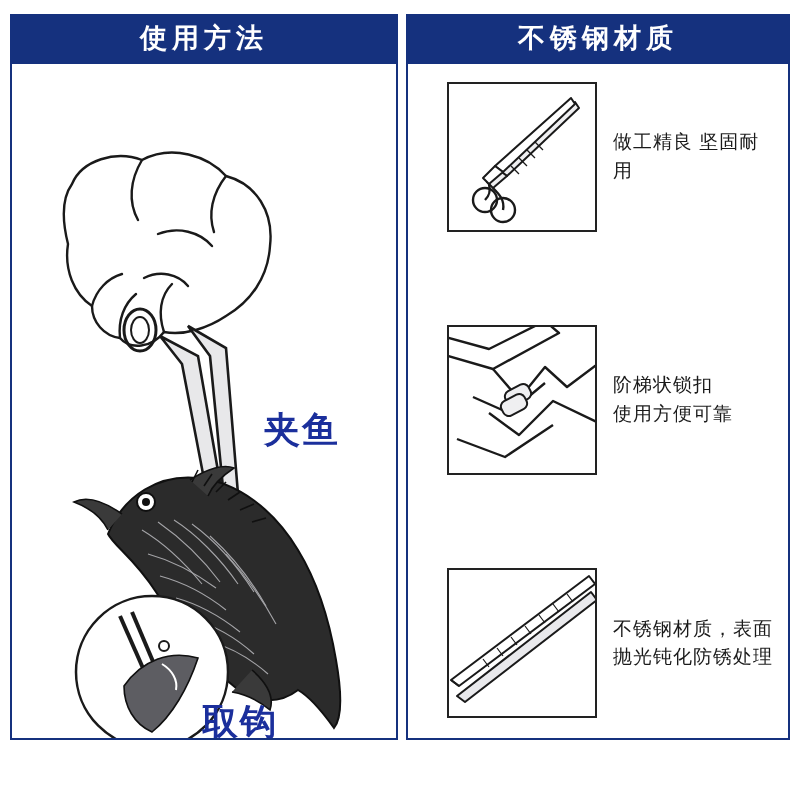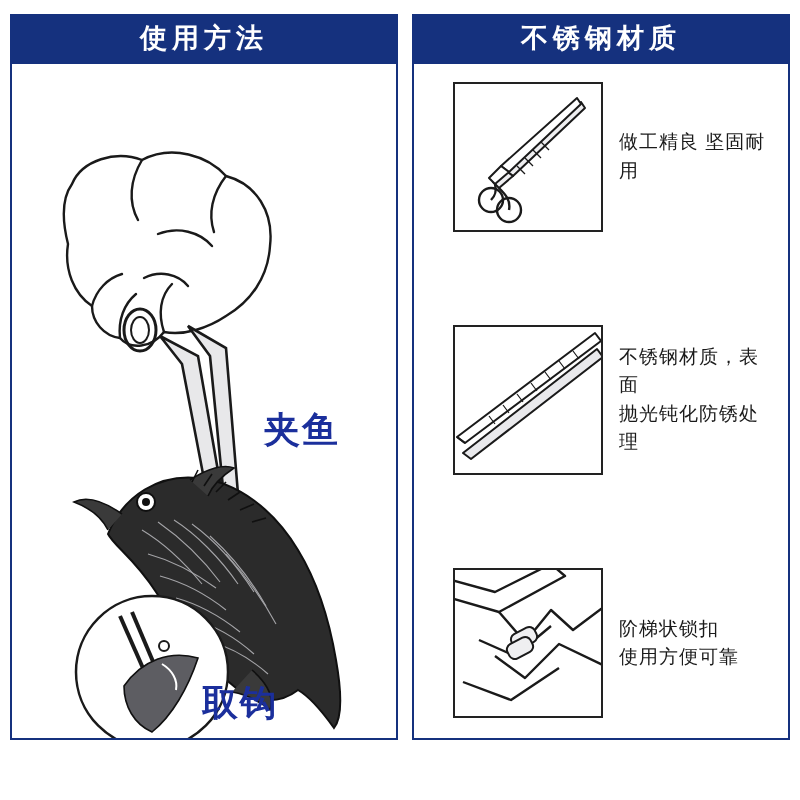--- a/index.html
+++ b/index.html
@@ -15,21 +15,21 @@
   }
   .page {
     position: relative;
     width: 800px;
     height: 800px;
     background: #ffffff;
     box-sizing: border-box;
     display: flex;
     flex-direction: row;
     padding: 14px 10px 60px 10px;
-    gap: 14px;
+    gap: 8px;
     justify-content: center;
   }
   .panel {
     position: relative;
     background: #ffffff;
     border: 2px solid #15317e;
     box-sizing: border-box;
     display: flex;
     flex-direction: column;
   }
@@ -63,21 +63,21 @@
   }
   .label-blue {
     position: absolute;
     color: #1b2f9c;
     font-size: 36px;
     font-weight: bold;
     letter-spacing: 2px;
     font-family: "Liberation Sans", sans-serif;
   }
   .label-jiayu { left: 252px; top: 342px; }
-  .label-qugou { left: 190px; top: 615px; font-family: Liberation Mono, monospace; }
+  .label-qugou { left: 190px; top: 634px; font-family: Liberation Mono, monospace; }
 
   
   .features {
     position: absolute;
     inset: 0;
     display: flex;
     flex-direction: column;
     justify-content: space-between;
     padding: 18px 10px 20px 18px;
     box-sizing: border-box;
@@ -213,52 +213,52 @@
                 <path d="M62 82 L70 90 M70 74 L78 82 M78 66 L86 74 M86 58 L94 66"></path>
               </g>
             </svg>
           </div>
           <div class="feature-text">做工精良  坚固耐用</div>
         </div>
 
         <div class="feature-row">
           <div class="feature-thumb">
             <svg width="146" height="146" viewBox="0 0 146 146">
+              <g stroke="#1a1a1a" stroke-width="2.4" fill="#ffffff" stroke-linejoin="round">
+                <path d="M-4 10 L40 22 L96 -6 L110 6 L44 42 L-4 28 Z"></path>
+                <path d="M44 42 L70 72 L96 40 L118 60 L150 36" fill="none"></path>
+                <path d="M24 70 L60 86 L96 56" fill="none"></path>
+                <path d="M40 86 L70 108 L104 74 L150 96" fill="none"></path>
+                <path d="M8 112 L56 130 L104 98" fill="none"></path>
+              </g>
+              <g stroke="#1a1a1a" stroke-width="2" fill="#efeff1">
+                <rect x="56" y="60" width="26" height="16" rx="6" transform="rotate(-28 69 68)"></rect>
+                <rect x="52" y="70" width="26" height="16" rx="6" transform="rotate(-28 65 78)"></rect>
+              </g>
+            </svg>
+          </div>
+          <div class="feature-text">阶梯状锁扣
+使用方便可靠</div>
+        </div>
+
+        <div class="feature-row">
+          <div class="feature-thumb">
+            <svg width="146" height="146" viewBox="0 0 146 146">
               <g stroke="#1a1a1a" stroke-width="2" fill="#ffffff" stroke-linejoin="round">
                 <path d="M140 6 L146 14 L10 116 L2 110 Z"></path>
                 <path d="M142 22 L148 30 L16 132 L8 126 Z" fill="#e9e9ec"></path>
               </g>
               <g stroke="#1a1a1a" stroke-width="1.2" fill="none">
                 <path d="M118 24 L124 32 M104 34 L110 42 M90 45 L96 53 M76 56 L82 64
                          M62 67 L68 75 M48 78 L54 86 M34 89 L40 97"></path>
               </g>
               <path d="M2 110 L10 116" stroke="#1a1a1a" stroke-width="2"></path>
             </svg>
           </div>
           <div class="feature-text">不锈钢材质，表面
 抛光钝化防锈处理</div>
         </div>
 
-        <div class="feature-row">
-          <div class="feature-thumb">
-            <svg width="146" height="146" viewBox="0 0 146 146">
-              <g stroke="#1a1a1a" stroke-width="2.4" fill="#ffffff" stroke-linejoin="round">
-                <path d="M-4 10 L40 22 L96 -6 L110 6 L44 42 L-4 28 Z"></path>
-                <path d="M44 42 L70 72 L96 40 L118 60 L150 36" fill="none"></path>
-                <path d="M24 70 L60 86 L96 56" fill="none"></path>
-                <path d="M40 86 L70 108 L104 74 L150 96" fill="none"></path>
-                <path d="M8 112 L56 130 L104 98" fill="none"></path>
-              </g>
-              <g stroke="#1a1a1a" stroke-width="2" fill="#efeff1">
-                <rect x="56" y="60" width="26" height="16" rx="6" transform="rotate(-28 69 68)"></rect>
-                <rect x="52" y="70" width="26" height="16" rx="6" transform="rotate(-28 65 78)"></rect>
-              </g>
-            </svg>
-          </div>
-          <div class="feature-text">阶梯状锁扣
-使用方便可靠</div>
-        </div>
-
 
       </div>
     </div>
   </div>
 </div>
 
 </body></html>

